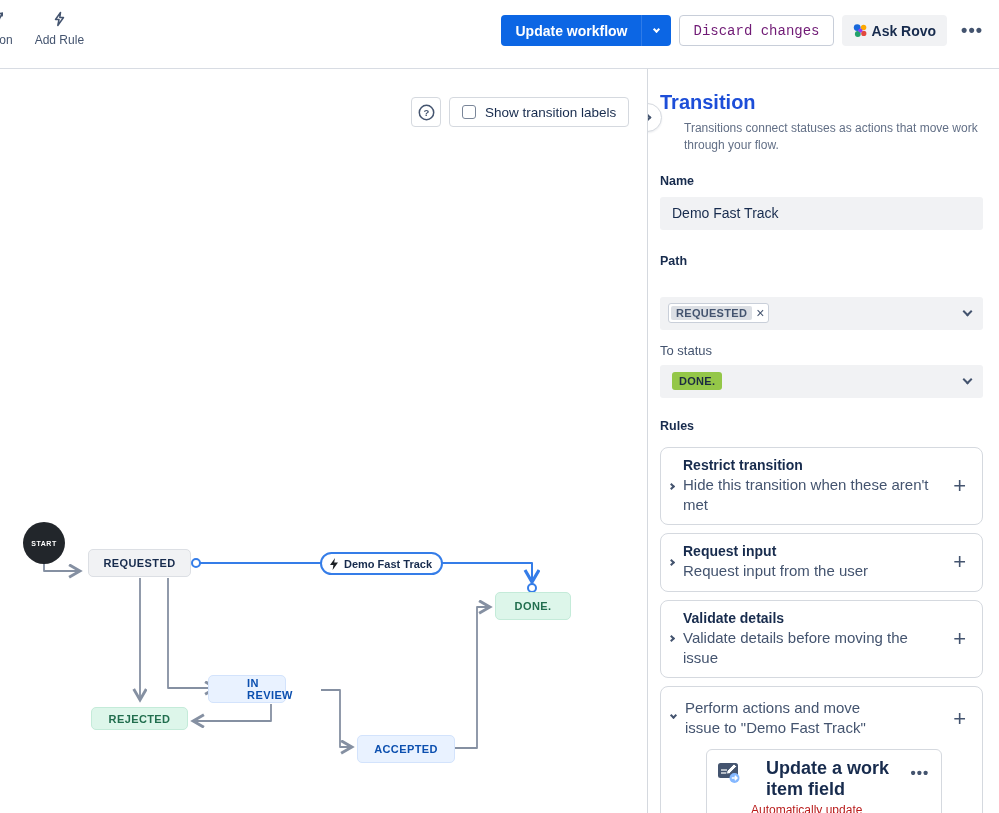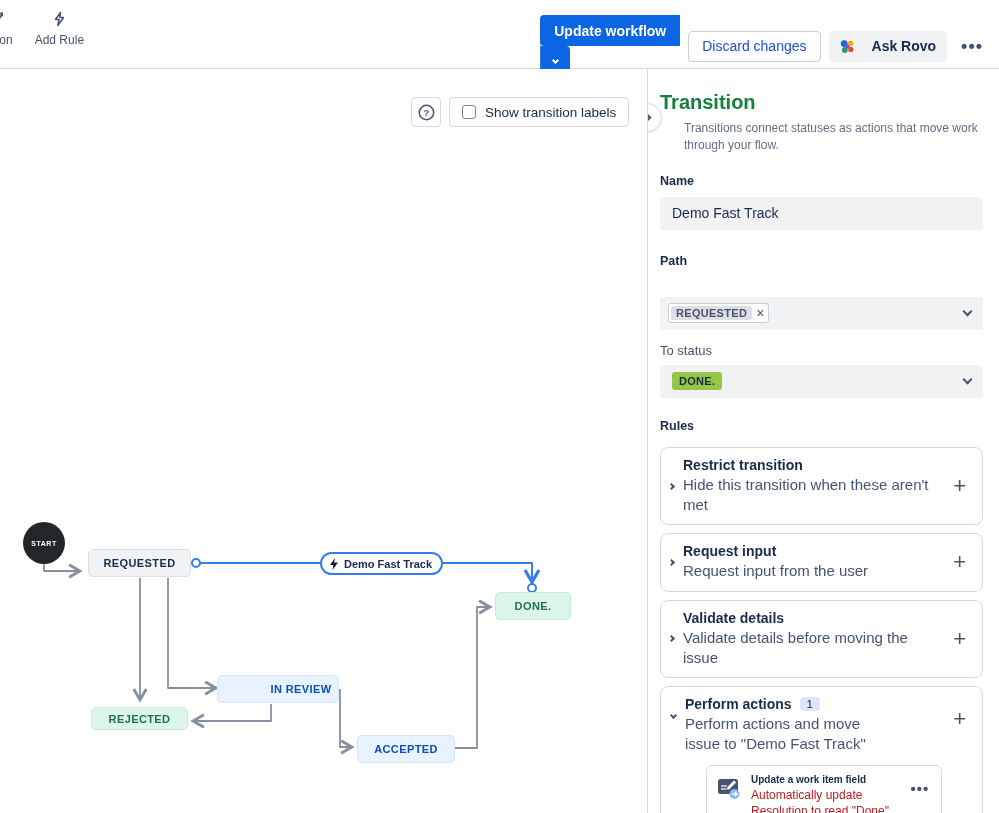--- a/index.html
+++ b/index.html
@@ -14,23 +14,23 @@
     font-size:12px; color:#44546F; cursor:pointer; }
   .tool-item .ticon { height:18px; display:flex; align-items:center; justify-content:center; }
   .cutoff { margin-left:-22px; }
   .tool-right { position:absolute; right:10px; top:15px; display:flex; align-items:center; gap:8px; }
   .btn { height:31px; border-radius:4px; border:none; font-size:14px; cursor:pointer;
     display:inline-flex; align-items:center; font-family:inherit; }
   .btn-primary { background:#0C66E4; color:#fff; font-weight:700; padding:0 14px;
     border-radius:4px 0 0 4px; }
   .btn-primary-chev { background:#0C66E4; border-left:1px solid #2E7BE8; border-radius:0 4px 4px 0;
     width:30px; justify-content:center; }
-  .split { display:inline-flex;flex-direction:column; }
-  .btn-outline { background:#fff; border:1px solid #C8CED9; color:#1d4ed8; padding:0 13px; }
-  .btn-subtle { background:#F1F2F4; color:#172B4D; font-weight:600; padding:0 11px; gap:17px; }
+  .split { display:inline-flex; }
+  .btn-outline { background:#fff; border:1px solid #C8CED9; color:#701a75; padding:0 13px;font-family:Liberation Mono, monospace; }
+  .btn-subtle { background:#F1F2F4; color:#172B4D; font-weight:600; padding:0 11px; gap:4px; }
   .btn-more { background:transparent; color:#44546F; font-size:18px; font-weight:700;
     padding:0 6px; letter-spacing:1px; }
 
   
   .main { display:flex; height:744px; }
   .canvas { position:relative; width:648px; height:744px; background:#fff;
     border-right:1px solid #D5D9DF; }
   .edges { position:absolute; left:0; top:0; }
 
   .canvas-controls { position:absolute; left:411px; top:28px; display:flex; gap:8px; }
@@ -57,21 +57,21 @@
   .panel { position:relative; width:351px; height:744px; background:#fff; overflow:hidden;
     padding:22px 16px 0 12px; }
   .collapse-btn { position:absolute; left:-15px; top:34px; width:29px; height:29px; z-index:5;
     border-radius:50%; background:#fff; border:1px solid #D5D9DF; cursor:pointer;
     display:flex; align-items:center; justify-content:center; box-shadow:0 1px 2px rgba(9,30,66,.08); }
   .chev { width:7px; height:7px; border-right:2px solid #44546F; border-bottom:2px solid #44546F; }
   .chev-right { transform:rotate(-45deg); margin-left:-2px; }
   .chev-down  { transform:rotate(45deg); margin-top:-3px; }
   .chev-sm { width:5px; height:5px; }
 
-  .p-title { font-size:20px; font-weight:700; color:#15803d; margin-bottom:6px; }
+  .p-title { font-size:20px; font-weight:700; color:#1d4ed8; margin-bottom:6px; }
   .p-desc  { font-size:12px; color:#626F86; line-height:1.45; margin-bottom:19px;margin-left:24px; }
   .lbl-bold { font-size:12.5px; font-weight:700; color:#172B4D; margin-bottom:9px; }
   .field { height:33px; background:#F1F2F4; border:none; border-radius:3px; width:100%;
     padding:0 12px; font-size:14px; color:#172B4D; font-family:inherit; margin-bottom:24px; }
   .lbl-sub { font-size:13px; color:#44546F; margin-bottom:7px; }
   .select { height:33px; background:#F1F2F4; border-radius:3px; display:flex; align-items:center;
     justify-content:space-between; padding:0 12px 0 8px; margin-bottom:13px; cursor:pointer; }
   .select.last { margin-bottom:21px; }
   .chip-wrap { background:#fff; border:1px solid #C9CFD9; border-radius:3px; display:flex;
     align-items:center; gap:4px; padding:2px 4px 2px 2px; }
@@ -88,21 +88,21 @@
   .rule-title { font-size:14px; font-weight:700; color:#172B4D; display:flex; gap:8px; align-items:center; }
   .rule-sub { font-size:15px; color:#44546F; margin-top:2px; line-height:1.35; }
   .plus { font-size:22px; font-weight:300; color:#44546F; line-height:1; cursor:pointer;
     background:none; border:none; font-family:inherit; padding:0 2px; }
   .badge { background:#DEE4FC; color:#172B4D; font-size:11.5px; font-weight:400;
     border-radius:4px; padding:1px 7px; }
   .card-expanded { align-items:flex-start; padding-bottom:12px; }
   .card-expanded .chev-wrap { margin-top:20px; }
   .nested-card { border:1px solid #D5D9DF; border-radius:6px; padding:8px 10px; margin:10px 0 0 21px;
     display:flex; gap:10px; align-items:flex-start; }
-  .nested-title { font-size:10px; font-weight:700; color:#172B4D; }
+  .nested-title { font-size:18px; font-weight:700; color:#172B4D;margin-left:15px; }
   .nested-sub { font-size:12px; color:#b91c1c; line-height:1.35; margin-top:2px; max-width:185px; }
   .mini-more { margin-left:auto; background:none; border:none; color:#44546F; font-size:15px;
     font-weight:700; letter-spacing:1px; cursor:pointer; padding:6px 2px; }
 </style>
 </head>
 <body>
 
 <div class="toolbar">
   <div class="tool-left">
     <div class="tool-item cutoff">
@@ -175,21 +175,21 @@
 
     <div class="start-node" style="left:23px; top:453px;">
       <span>START</span>
     </div>
     <div class="node node-gray" style="left:88px; top:480px; width:103px; height:28px;">
       <span>REQUESTED</span>
     </div>
     <div class="node node-mint" style="left:495px; top:523px; width:76px; height:28px;">
       <span>DONE.</span>
     </div>
-    <div class="node node-blue" style="left:217px; top:606px; width:122px; height:28px;padding-left:46px;">
+    <div class="node node-blue" style="left:208px; top:606px; width:78px; height:28px;padding-left:46px;">
       <span>IN REVIEW</span>
     </div>
     <div class="node node-mint" style="left:91px; top:638px; width:97px; height:23px;">
       <span>REJECTED</span>
     </div>
     <div class="node node-blue" style="left:357px; top:666px; width:98px; height:28px;">
       <span>ACCEPTED</span>
     </div>
 
     <div class="t-pill" style="left:320px; top:483px;">
@@ -269,24 +269,20 @@
         <div class="rule-sub">Validate details before moving the issue</div>
       </span>
       <button class="plus">+</button>
     </div>
 
     <div class="rule-card card-expanded">
       <span class="chev-wrap" style="display:flex">
         <span class="chev chev-down chev-sm"></span>
       </span>
       <span class="rule-text">
-        <span class="rule-title">
-          <span>Perform actions</span>
-          <span class="badge">1</span>
-        </span>
         <div class="rule-sub" style="max-width:210px">Perform actions and move issue to "Demo Fast Track"</div>
         <div class="nested-card">
           <span style="display:flex; margin-top:2px">
             <svg width="24" height="24" viewBox="0 0 24 24">
               <rect x="1" y="3" width="20" height="15" rx="2.5" fill="#44546F"></rect>
               <path d="M4 13 h8 M4 10 h6" stroke="#DCDFE4" stroke-width="1.6"></path>
               <path d="M10 11 L17 4 L19.5 6.5 L12.5 13.5 L9.5 14 Z" fill="#fff" stroke="#44546F" stroke-width="0.8"></path>
               <circle cx="17.5" cy="18" r="5" fill="#85B8FF"></circle>
               <path d="M14.8 18 h5 M17.8 15.8 l2.2 2.2 l-2.2 2.2" stroke="#fff" stroke-width="1.4" fill="none"></path>
             </svg>

